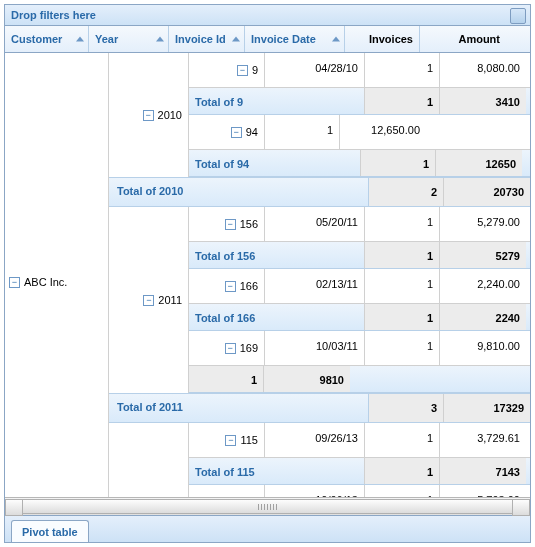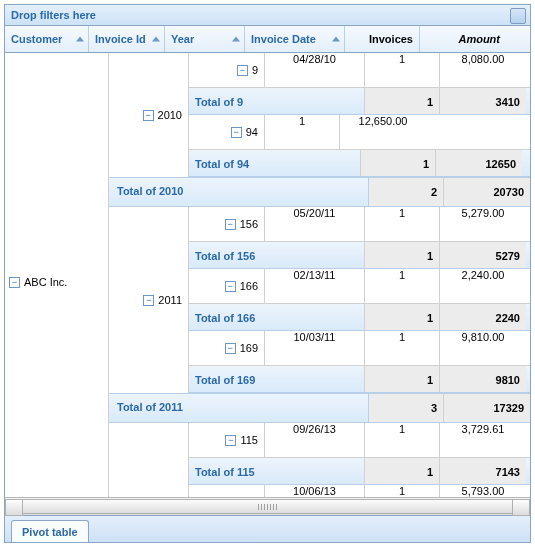--- a/index.html
+++ b/index.html
@@ -42,21 +42,21 @@
     background: linear-gradient(#f5f9fd, #e4effb);
     border-bottom: 1px solid #8ba6c5;
   }
   .header-cell {
     padding: 7px 6px;
     color: #2a6aa8;
     font-weight: bold;
     border-right: 1px solid #b7d0e8;
     position: relative;
   }
-  .header-cell:last-child { border-right: none; font-style: italic; }
+  .header-cell:last-child { border-right: none; }
   .sort-arrow {
     position: absolute;
     right: 4px;
     top: 50%;
     transform: translateY(-50%);
     width: 0;
     height: 0;
     border-left: 4px solid transparent;
     border-right: 4px solid transparent;
     border-bottom: 5px solid #6d98c6;
@@ -104,22 +104,22 @@
   .grandtotal td, .subtotal .cell { }
   .numcell {
     background: #ececec;
     font-weight: bold;
     text-align: right;
     padding: 8px 6px;
     border-right: 1px solid #d0d0d0;
   }
   .numcell:last-child { border-right: none; }
   .plain-num {
-    text-align: center;
-    padding: 0 6px;
+    text-align: right;
+    padding: 9px 6px;
     border-right: 1px solid #d0d0d0;
   }
   .plain-num:last-child { border-right: none; }
   .structure {
     display: flex;
   }
   .vslice {
     border-right: 1px solid #d0d0d0;
     display: flex;
     flex-direction: column;
@@ -199,26 +199,26 @@
   <div class="filter-bar">
     <span>Drop filters here</span>
     <span class="filter-icon"></span>
   </div>
 
   <div class="header-row">
     <div class="header-cell col-customer">
       <span>Customer</span>
       <span class="sort-arrow"></span>
     </div>
+    <div class="header-cell col-year" style="text-align:left">
+      <span>Year</span>
+      <span class="sort-arrow"></span>
+    </div>
     <div class="header-cell col-inv" style="text-align:left">
       <span>Invoice Id</span>
-      <span class="sort-arrow"></span>
-    </div>
-    <div class="header-cell col-year" style="text-align:left">
-      <span>Year</span>
       <span class="sort-arrow"></span>
     </div>
     <div class="header-cell col-date" style="text-align:left">
       <span>Invoice Date</span>
       <span class="sort-arrow"></span>
     </div>
     <div class="header-cell col-invoices">
       <span style="color:#000">Invoices</span>
     </div>
     <div class="header-cell col-amount">
@@ -320,21 +320,20 @@
             <div class="detail-row">
                 <div class="label-cell col-inv" style="width:76px">
                   <span class="expand">−</span>
                   <span>169</span>
                 </div>
                 <div class="plain-num col-date" style="width:100px">10/03/11</div>
                 <div class="plain-num col-invoices" style="width:75px">1</div>
                 <div class="plain-num col-amount" style="width:86px">9,810.00</div>
               </div>
             <div class="sub-row subtotal">
-                <div class="cell" style="width:176px">Total of 169</div>
                 <div class="numcell col-invoices" style="width:75px">1</div>
                 <div class="numcell col-amount" style="width:86px">9810</div>
               </div>
           </div>
         </div>
         <div class="year-total">
             <div class="lab" style="width:256px">Total of 2011</div>
             <div class="numcell col-invoices" style="width:75px">3</div>
             <div class="numcell col-amount" style="width:86px">17329</div>
           </div>

